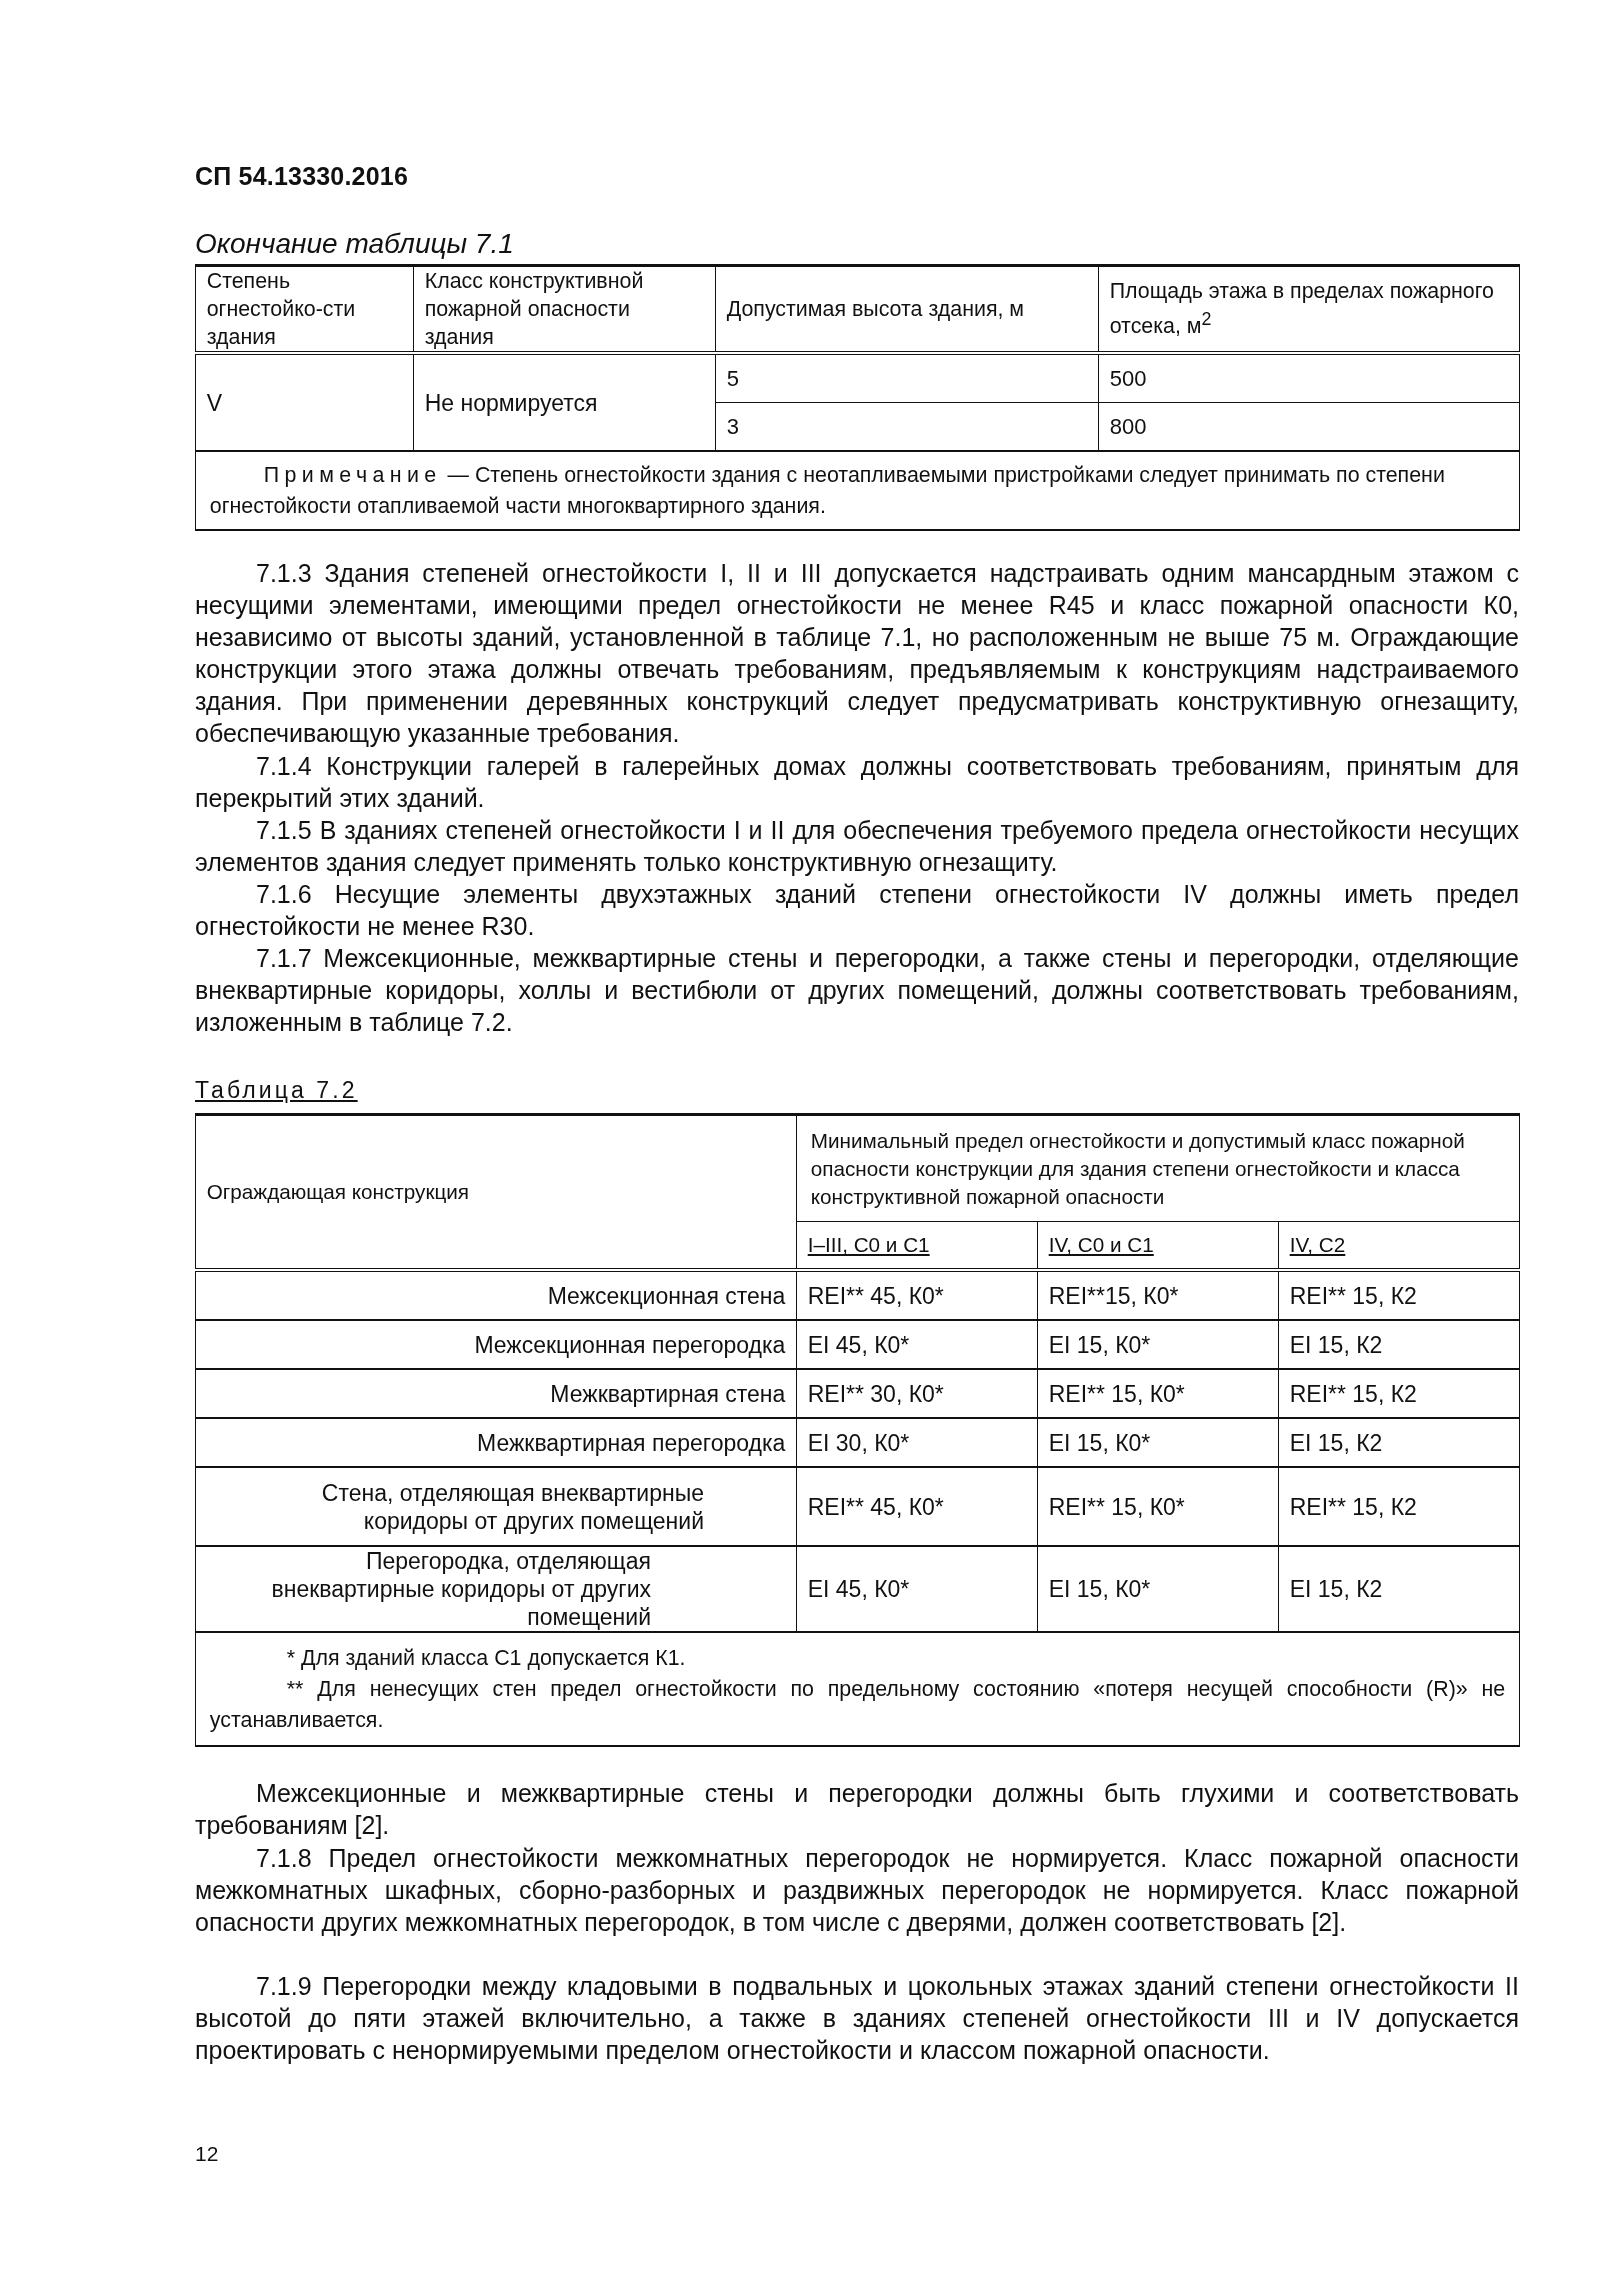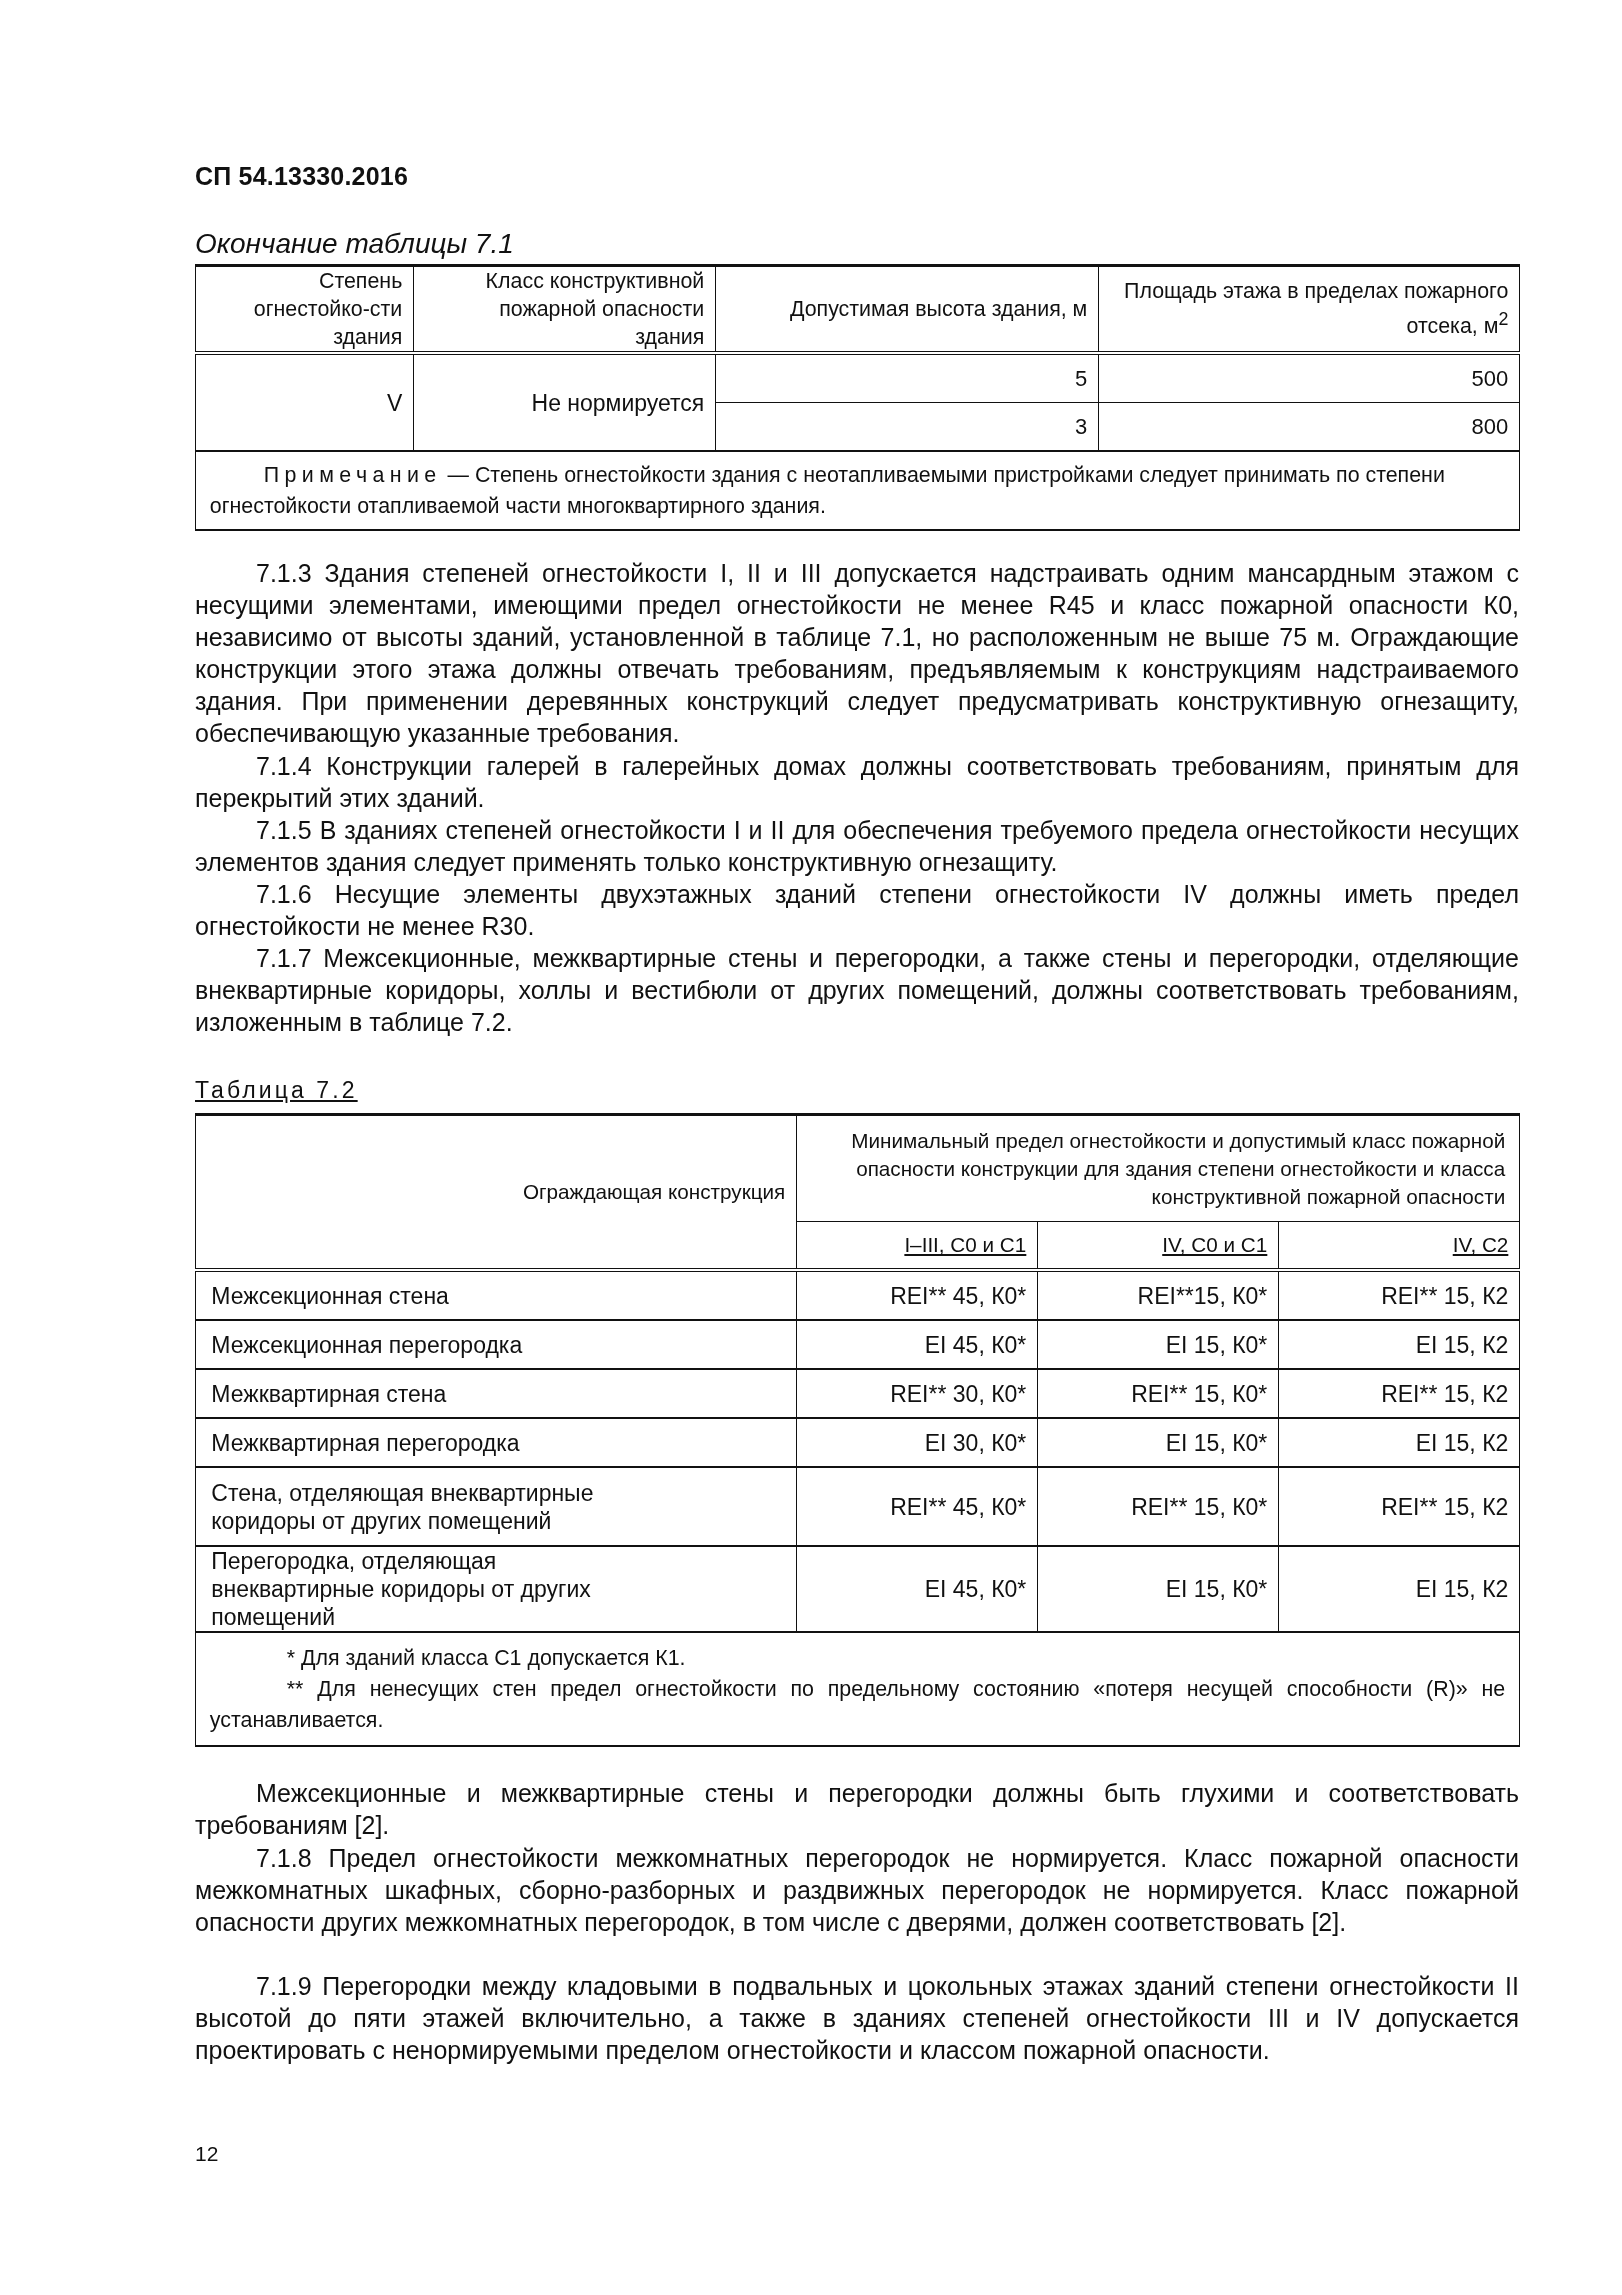--- a/index.html
+++ b/index.html
@@ -2,37 +2,37 @@
 <html style="font-size:12.2px"><head>
 <meta charset="utf-8">
 <style>
   html, body { margin:0; padding:0; background:#ffffff; }
   body { width:1623px; height:2295px; position:relative; overflow:hidden;
          font-family:"Liberation Sans", sans-serif; color:#111; }
   .page { position:absolute; left:195px; top:0; width:1324px; }
   .doc-code { position:absolute; top:162px; left:0; font-weight:bold; font-size:25px; letter-spacing:0.2px; }
   .cont-caption { position:absolute; top:228px; left:0; font-style:italic; font-size:28px; }
   table { border-collapse:collapse; width:1324px; table-layout:fixed; }
-  td, th { border:1.5px solid #111; font-weight:normal; font-size:21.4px; line-height:28px; text-align:right; vertical-align:middle; padding:0 10.7px; }
+  td, th { border:1.5px solid #111; font-weight:normal; font-size:21.4px; line-height:28px; text-align:left; vertical-align:middle; padding:0 10.7px; }
   .t1 { position:absolute; top:264px; left:0; }
   .t1 thead th { height:68px; }
   .t1 thead tr th { border-bottom:4.6px double #111; }
   .t1 tbody td.val { height:47px; font-size:22px; }
   .t1 .note { text-align:left; padding:7.7px 10.7px 7.7px 13.8px; font-size:21.4px; line-height:31px; border-top:2.3px solid #111; }
   .t1 { border-top:3.1px solid #111; border-bottom:2.3px solid #111; }
   .spaced { letter-spacing:5.4px;text-align:center; }
   .para { position:absolute; left:0; width:1324px; font-size:25px; line-height:32px; text-align:justify; }
   .para .ind { display:inline-block; width:61px; }
   .t2-caption { position:absolute; top:1077px; left:0; font-size:23px; letter-spacing:3.1px;text-decoration:underline; }
   .t2 { position:absolute; top:1113px; left:0; border-top:3.1px solid #111; border-bottom:2.3px solid #111; }
   .t2 th { font-size:20.7px; line-height:28px; }
   .t2 .hdr-main { height:98px; }
   .t2 .hdr-sub th { height:46px; border-bottom:4.6px double #111;text-decoration:underline; }
   .t2 td { height:47px; font-size:23px; }
-  .t2 td.name { text-align:left; padding-left:15.3px; }
+  .t2 td.name { text-align:right; padding-left:15.3px; }
   .t2 tr.tall td { height:77px; }
   .t2 tbody tr td { border-bottom:2.3px solid #111; }
   .t2 .foot { text-align:left; padding:9.2px 13.8px; font-size:21.4px; line-height:31px;margin-top:12px; }
   .t2 .foot .fi { display:inline-block; width:77px; }
   .page-num { position:absolute; top:2142px; left:0; font-size:21px; }
 </style>
 </head>
 <body>
 
 <div class="page">

